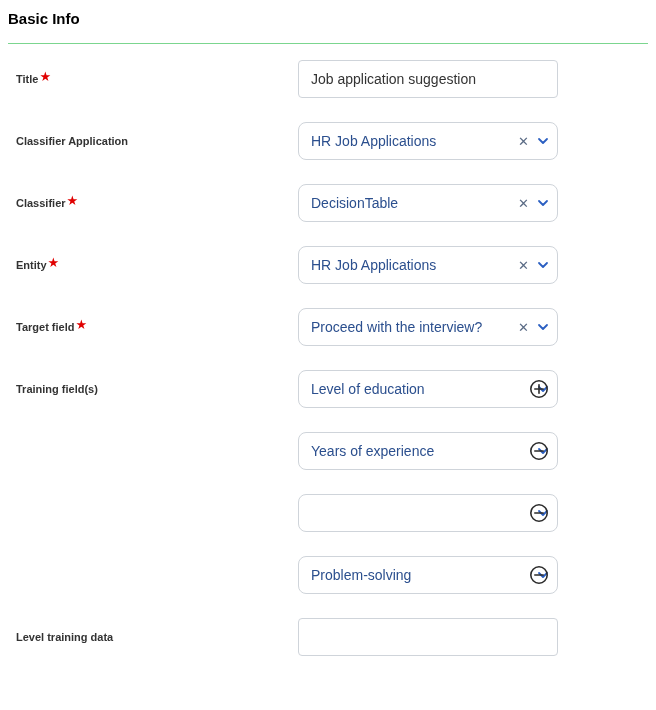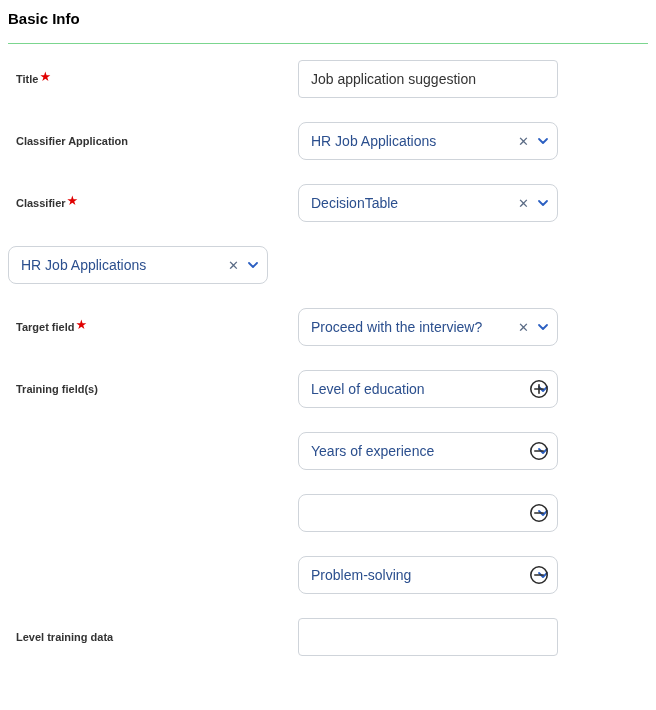--- a/index.html
+++ b/index.html
@@ -170,20 +170,23 @@
           <svg width="12" height="12" viewBox="0 0 12 12">
               <path d="M2 4 L6 8 L10 4" stroke="currentColor" stroke-width="1.8" fill="none" stroke-linecap="round" stroke-linejoin="round"></path>
             </svg>
         </span>
       </span>
     </div>
   </div>
 </div>
 
 <div class="form-row">
+  <div class="label-col">
+    <span class="field-label">Entity</span><span class="required-star">★</span>
+  </div>
   <div class="input-col">
     <div class="combo">
       <span class="combo-text">HR Job Applications</span>
       <span class="combo-controls">
         <span class="combo-clear">✕</span>
         <span class="combo-caret">
           <svg width="12" height="12" viewBox="0 0 12 12">
               <path d="M2 4 L6 8 L10 4" stroke="currentColor" stroke-width="1.8" fill="none" stroke-linecap="round" stroke-linejoin="round"></path>
             </svg>
         </span>

